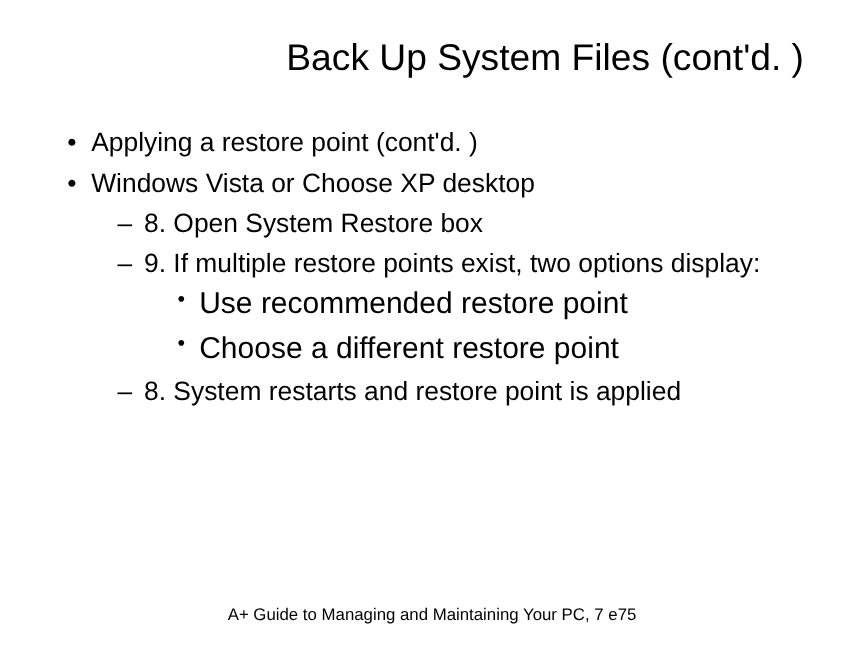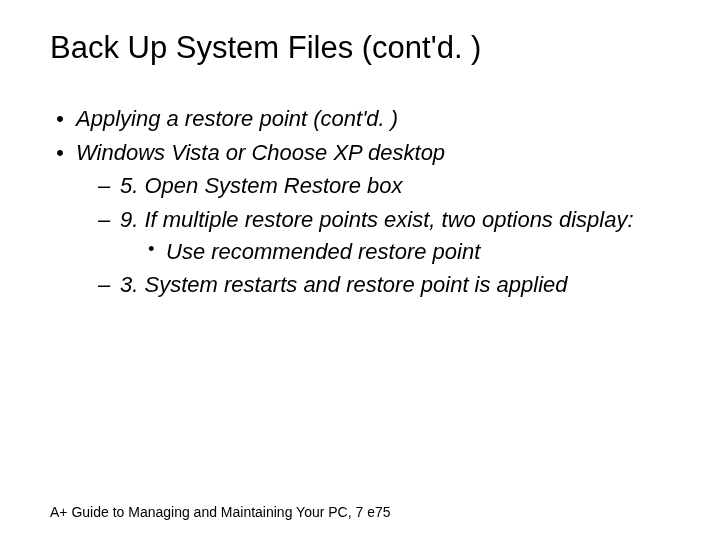--- a/index.html
+++ b/index.html
@@ -18,28 +18,27 @@
     }
     .slide {
       width: 100%;
       height: 100%;
       padding: 28px 50px 20px 50px;
       position: relative;
     }
     .title {
       font-size: 31px;
       font-weight: normal;
-      text-align: left;
+      text-align: right;
       margin-bottom: 38px;
       margin-top: 2px;
     }
     .content {
       font-size: 22px;
       line-height: 1.35;
-      font-style: italic;
     }
     ul {
       list-style: none;
     }
     .level1 > li {
       padding-left: 26px;
       position: relative;
       margin-bottom: 4px;
     }
     .level1 > li::before {
@@ -64,59 +63,60 @@
       position: absolute;
       left: 8px;
       top: 0;
     }
     .level3 {
       margin-top: 2px;
     }
     .level3 > li {
       padding-left: 22px;
       position: relative;
-      font-size: 22px;
+      font-size: 25px;
       margin-bottom: 3px;
       margin-left: 24px;
     }
     .level3 > li::before {
       content: "•";
       position: absolute;
       left: 4px;
       top: 0;
       font-size: 18px;
     }
     .footer {
       position: absolute;
       bottom: 20px;
       left: 50px;
       right: 50px;
       display: flex;
-      justify-content: flex-start;
+      justify-content: center;
       font-size: 14px;
     }
   </style>
 </head>
 <body>
 
 <div class="slide">
   <h1 class="title">Back Up System Files (cont'd. )</h1>
 
   <div class="content">
     <ul class="level1">
       <li><span>Applying a restore point (cont'd. )</span></li>
       <li><span>Windows Vista or Choose XP desktop</span>
         <ul class="level2">
-          <li><span>5. Open System Restore box</span></li>
+          <li><span>8. Open System Restore box</span></li>
           <li><span>9. If multiple restore points exist, two options display:</span>
             <ul class="level3">
               <li><span>Use recommended restore point</span></li>
+              <li><span>Choose a different restore point</span></li>
             </ul>
           </li>
-          <li><span>3. System restarts and restore point is applied</span></li>
+          <li><span>8. System restarts and restore point is applied</span></li>
         </ul>
       </li>
     </ul>
   </div>
 
   <div class="footer">
     <span>A+ Guide to Managing and Maintaining Your PC, 7 e</span>
     <span>75</span>
   </div>
 </div>

